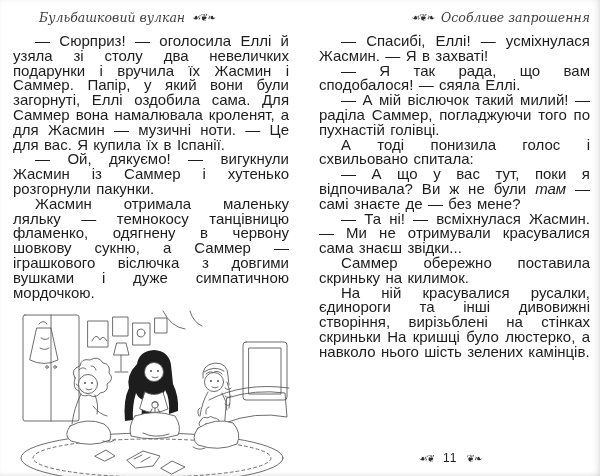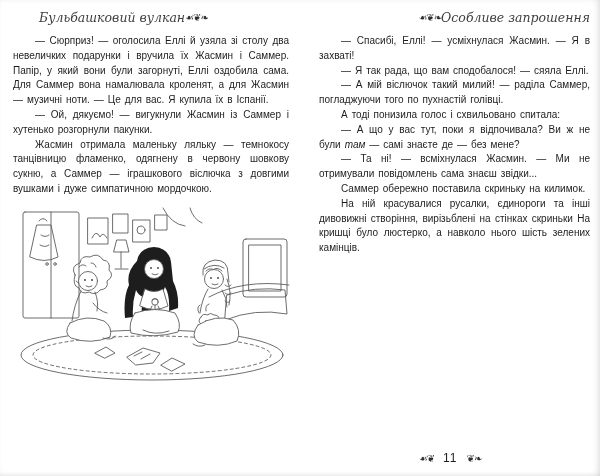--- a/index.html
+++ b/index.html
@@ -6,31 +6,31 @@
   .spread {
     position:relative; width:600px; height:476px; background:#ffffff;
     display:flex; overflow:hidden;
     font-family:"Liberation Sans", sans-serif;
     box-shadow: inset -4px 0 8px -4px rgba(0,0,0,.18), inset 0 -3px 7px -4px rgba(0,0,0,.12);
   }
   .page { width:300px; box-sizing:border-box; position:relative; }
   .page--left  { padding:7px 11px 0 13px; }
   .page--right { padding:7px 10px 0 19px; }
   .page-header {
-    height:20px; display:flex; align-items:center; 
+    height:20px; display:flex; align-items:center; gap:7px;
     font-family:"DejaVu Serif", serif; font-style:italic;
     font-size:12.5px; color:#3e3e3e; white-space:nowrap;
   }
   .page--left .page-header { padding-left:26px; }
   .page--right .page-header { justify-content:flex-end; }
   .ornament { font-size:10px; color:#2e2e2e; letter-spacing:-1px; font-style:normal; }
   .body-text { margin-top:7px; }
   .body-text p {
     margin:0; text-align:justify; text-indent:22px;
-    font-size:10px; line-height:14.8px; color:#1d1d1d;
+    font-size:15px; line-height:14.8px; color:#1d1d1d;
     word-spacing:1.2px;
   }
   .body-text p i { font-style:italic; }
   .illustration-wrap { margin-top:10px; text-align:center; }
   .page-footer {
     position:absolute; bottom:11px; left:0; right:0;
     display:flex; justify-content:center; align-items:center; gap:9px;
     font-size:12px; color:#1d1d1d;
   }
   .page-number { letter-spacing:1px; }
@@ -141,21 +141,21 @@
     <div class="page-header">
       <span class="ornament">☙❦❧</span>
       <span>Особливе запрошення</span>
     </div>
     <div class="body-text">
         <p>— Спасибі, Еллі! — усміхнулася Жасмин. — Я в захваті!</p>
         <p>— Я так рада, що вам сподобалося! — сяяла Еллі.</p>
         <p>— А мій віслючок такий милий! — раділа Саммер, погладжуючи того по пухнастій голівці.</p>
         <p>А тоді понизила голос і схвильовано спитала:</p>
         <p>— А що у вас тут, поки я відпочивала? Ви ж не були <i>там</i> — самі знаєте де — без мене?</p>
-        <p>— Та ні! — всміхнулася Жасмин. — Ми не отримували повідомлень сама знаєш звідки...</p>
+        <p>— Та ні! — всміхнулася Жасмин. — Ми не отримували красувалися сама знаєш звідки...</p>
         <p>Саммер обережно поставила скриньку на килимок.</p>
         <p>На ній красувалися русалки, єдинороги та інші дивовижні створіння, вирізьблені на стінках скриньки На кришці було люстерко, а навколо нього шість зелених камінців.</p>
       </div>
     <div class="page-footer">
       <span class="ornament">☙❦</span>
       <span class="page-number">11</span>
       <span class="ornament">❦❧</span>
     </div>
   </div>
 

